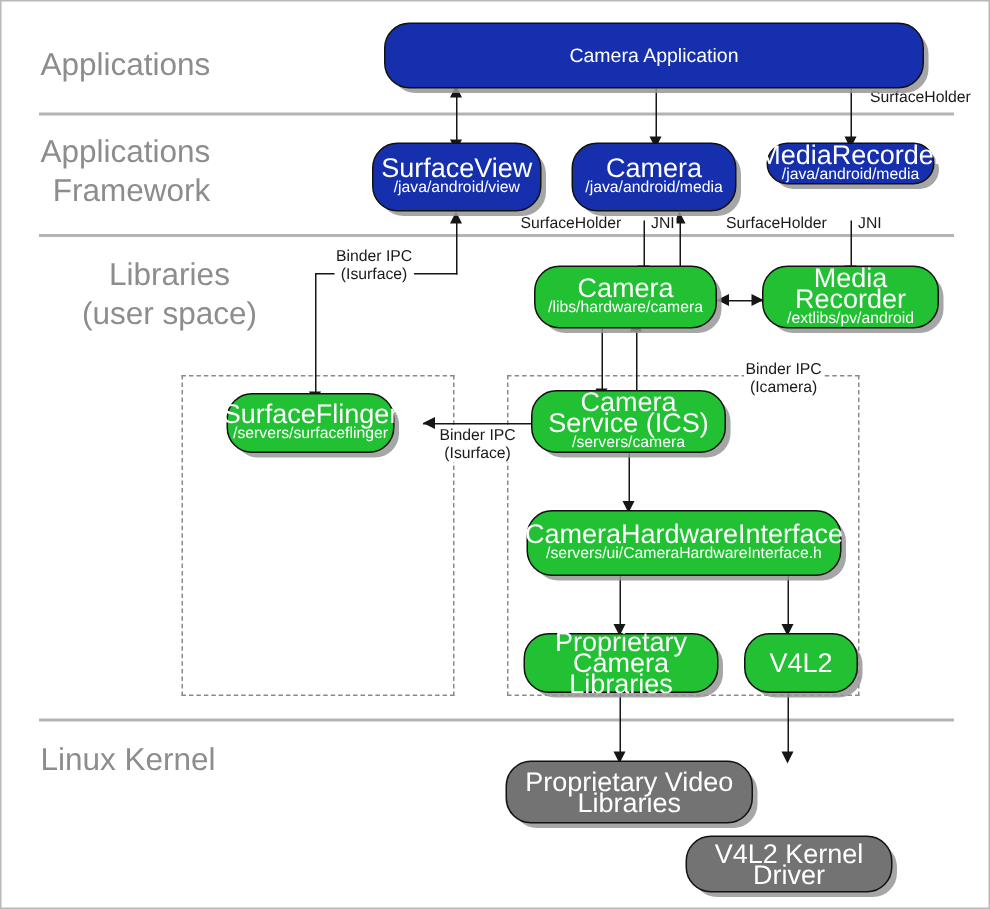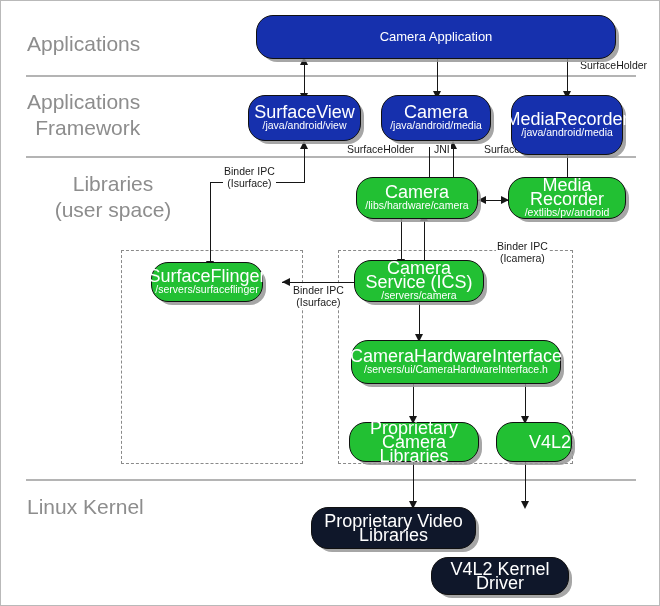--- a/index.html
+++ b/index.html
@@ -39,21 +39,21 @@
     text-align:center;
     border:1px solid #111111;
     box-shadow:4px 4px 0 -1px rgba(150,150,150,.85);
     z-index:5;
   }
   .node .ttl{font-size:18px;line-height:14px;}
   .node .sub{font-size:10.5px;line-height:12px;}
   .node.big .ttl{font-size:13px;}
   .blue{background:#1630ad;}
   .green{background:#22c033;}
-  .red{background:#0f172a;}
+  .red{background:#737373;margin-left:26px;}
   
   .group{
     position:absolute;
     border:1px dashed #8a8a8a;
     box-sizing:border-box;
     z-index:1;
   }
   
   .edge{position:absolute;background:#161616;z-index:2;}
   .v{width:1.4px;}
@@ -165,21 +165,21 @@
   <div class="node blue" style="left:247px;top:94px;width:113px;height:46px;">
     <div class="ttl">SurfaceView</div>
     <div class="sub">/java/android/view</div>
   </div>
 
   <div class="node blue" style="left:380px;top:94px;width:110px;height:46px;">
     <div class="ttl">Camera</div>
     <div class="sub">/java/android/media</div>
   </div>
 
-  <div class="node blue" style="left:510px;top:94px;width:112px;height:60px;">
+  <div class="node blue" style="left:510px;top:94px;width:112px;height:28px;">
     <div class="ttl">MediaRecorder</div>
     <div class="sub">/java/android/media</div>
   </div>
 
   <div class="node green" style="left:355px;top:176px;width:122px;height:42px;">
     <div class="ttl">Camera</div>
     <div class="sub">/libs/hardware/camera</div>
   </div>
 
   <div class="node green" style="left:507px;top:176px;width:118px;height:42px;">
@@ -200,21 +200,21 @@
   <div class="node green" style="left:350px;top:339px;width:210px;height:44px;">
     <div class="ttl">CameraHardwareInterface</div>
     <div class="sub">/servers/ui/CameraHardwareInterface.h</div>
   </div>
 
   <div class="node green" style="left:348px;top:421px;width:130px;height:40px;">
     <div class="ttl" style="white-space:pre-line;">Proprietary Camera
 Libraries</div>
   </div>
 
-  <div class="node green" style="left:495px;top:421px;width:76px;height:40px;align-items:flex-end;">
+  <div class="node green" style="left:495px;top:421px;width:76px;height:40px;">
     <div class="ttl">V4L2</div>
   </div>
 
   <div class="node red" style="left:310px;top:506px;width:165px;height:42px;">
     <div class="ttl" style="white-space:pre-line;">Proprietary Video
 Libraries</div>
   </div>
 
 
   <div class="node red" style="left:430px;top:556px;width:138px;height:38px;">

